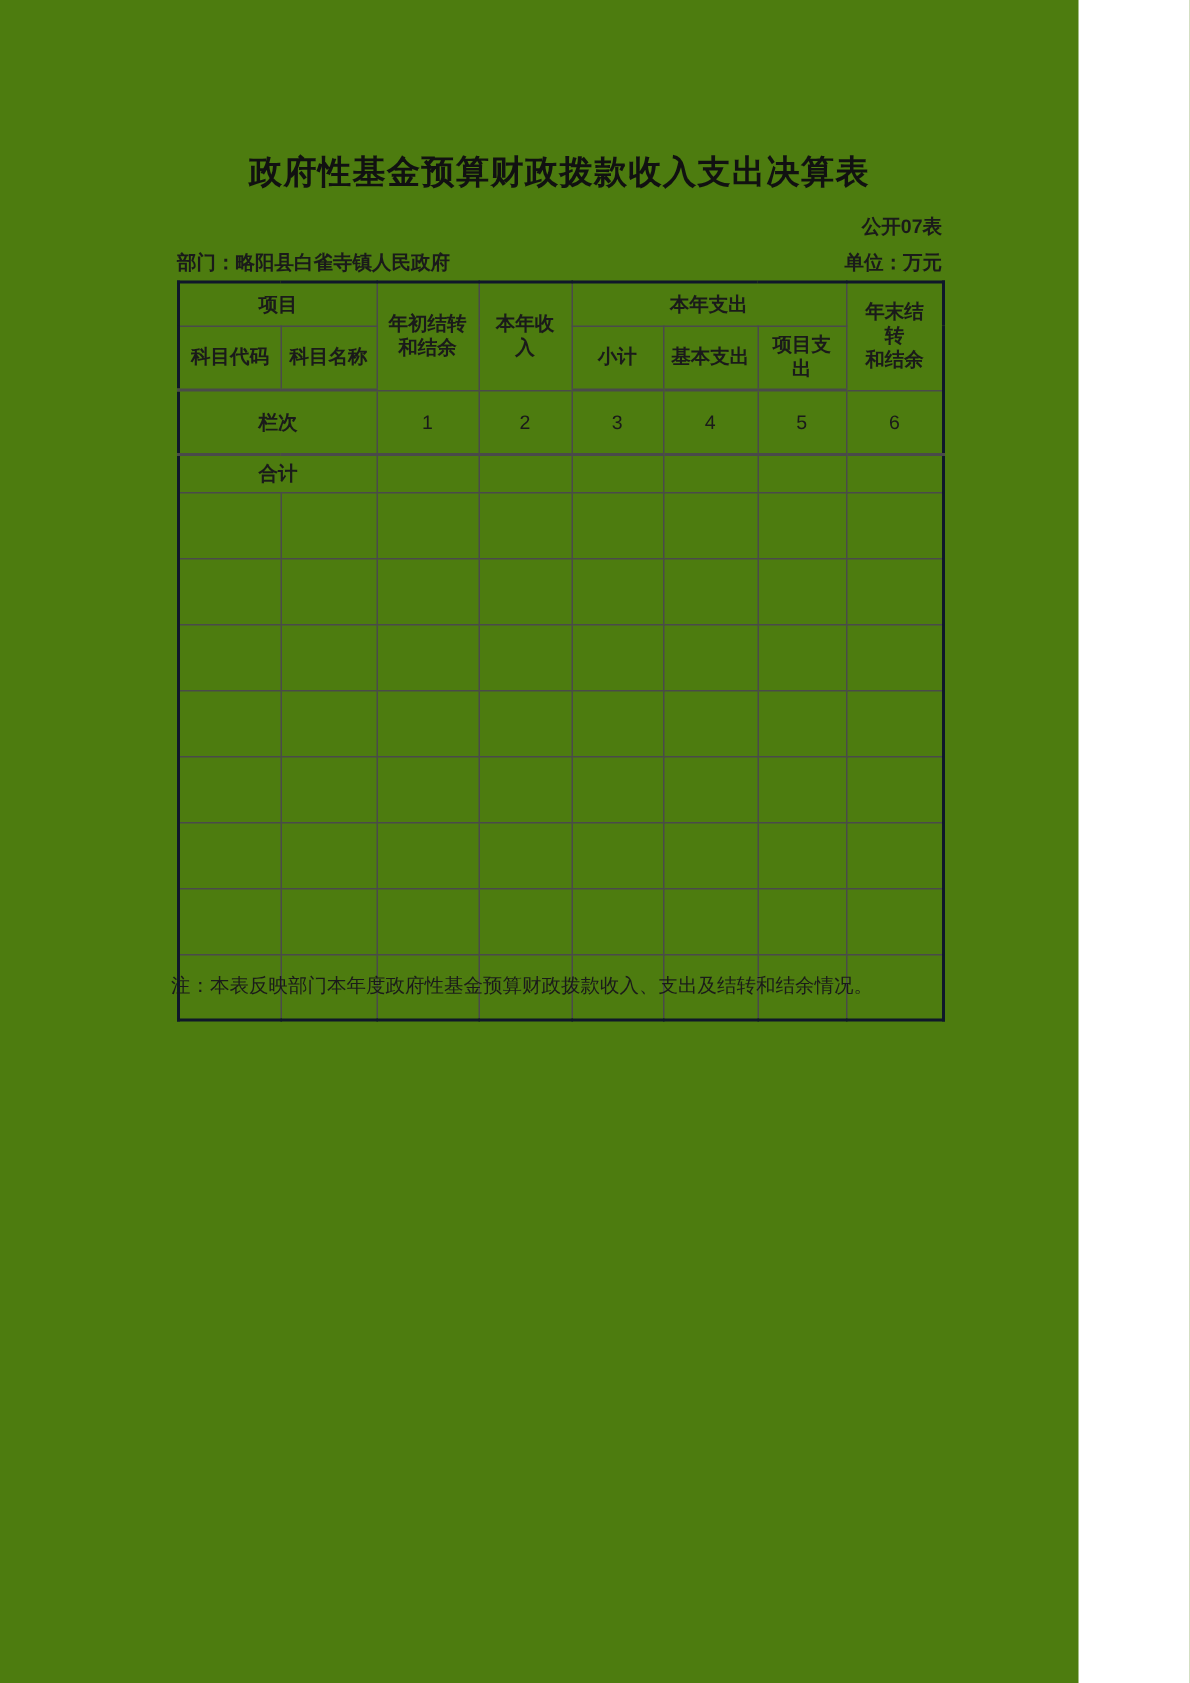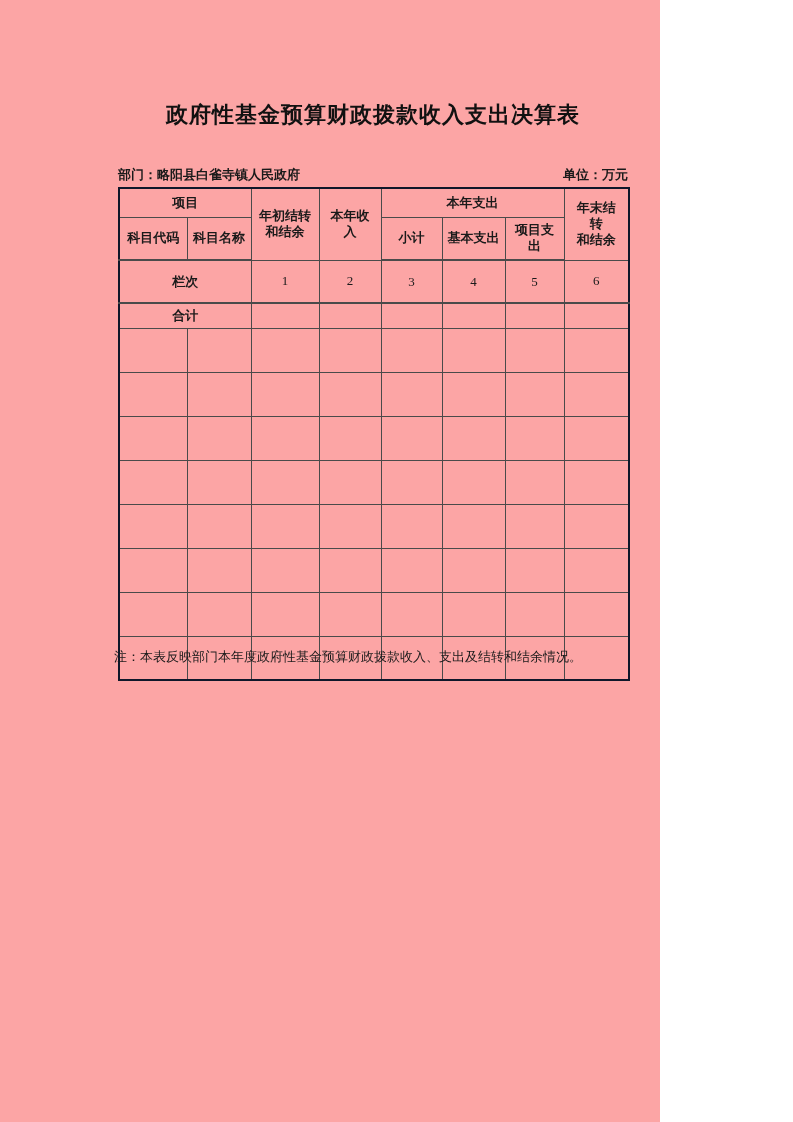--- a/index.html
+++ b/index.html
@@ -3,25 +3,24 @@
 <meta charset="utf-8">
 <style>
   * { margin: 0; padding: 0; box-sizing: border-box; }
   html, body { background: #ffffff; }
   body {
     font-family: "Liberation Sans", "DejaVu Sans", sans-serif;
     color: #1a1a1a;
   }
   .page {
     position: relative;
-    width: 660px;
+    width: 719px;
     height: 1122px;
-    background: #fca5a5;
+    background: #4d7c0f;
     overflow: hidden;
-    font-family: Liberation Serif, serif;
   }
   .doc-title {
     position: absolute;
     left: 118px;
     top: 100px;
     width: 510px;
     text-align: center;
     font-size: 22px;
     font-weight: 700;
     letter-spacing: 1px;
@@ -91,20 +90,21 @@
     color: #1a1a1a;
   }
 </style>
 </head>
 <body>
 
 <div class="page">
 
   <div class="doc-title">政府性基金预算财政拨款收入支出决算表</div>
 
+  <div class="form-code">公开07表</div>
 
   <div class="meta-row">
     <span>部门：略阳县白雀寺镇人民政府</span>
     <span>单位：万元</span>
   </div>
 
   <div class="table-wrap">
     <table class="budget">
       <colgroup>
         <col style="width:68px">

